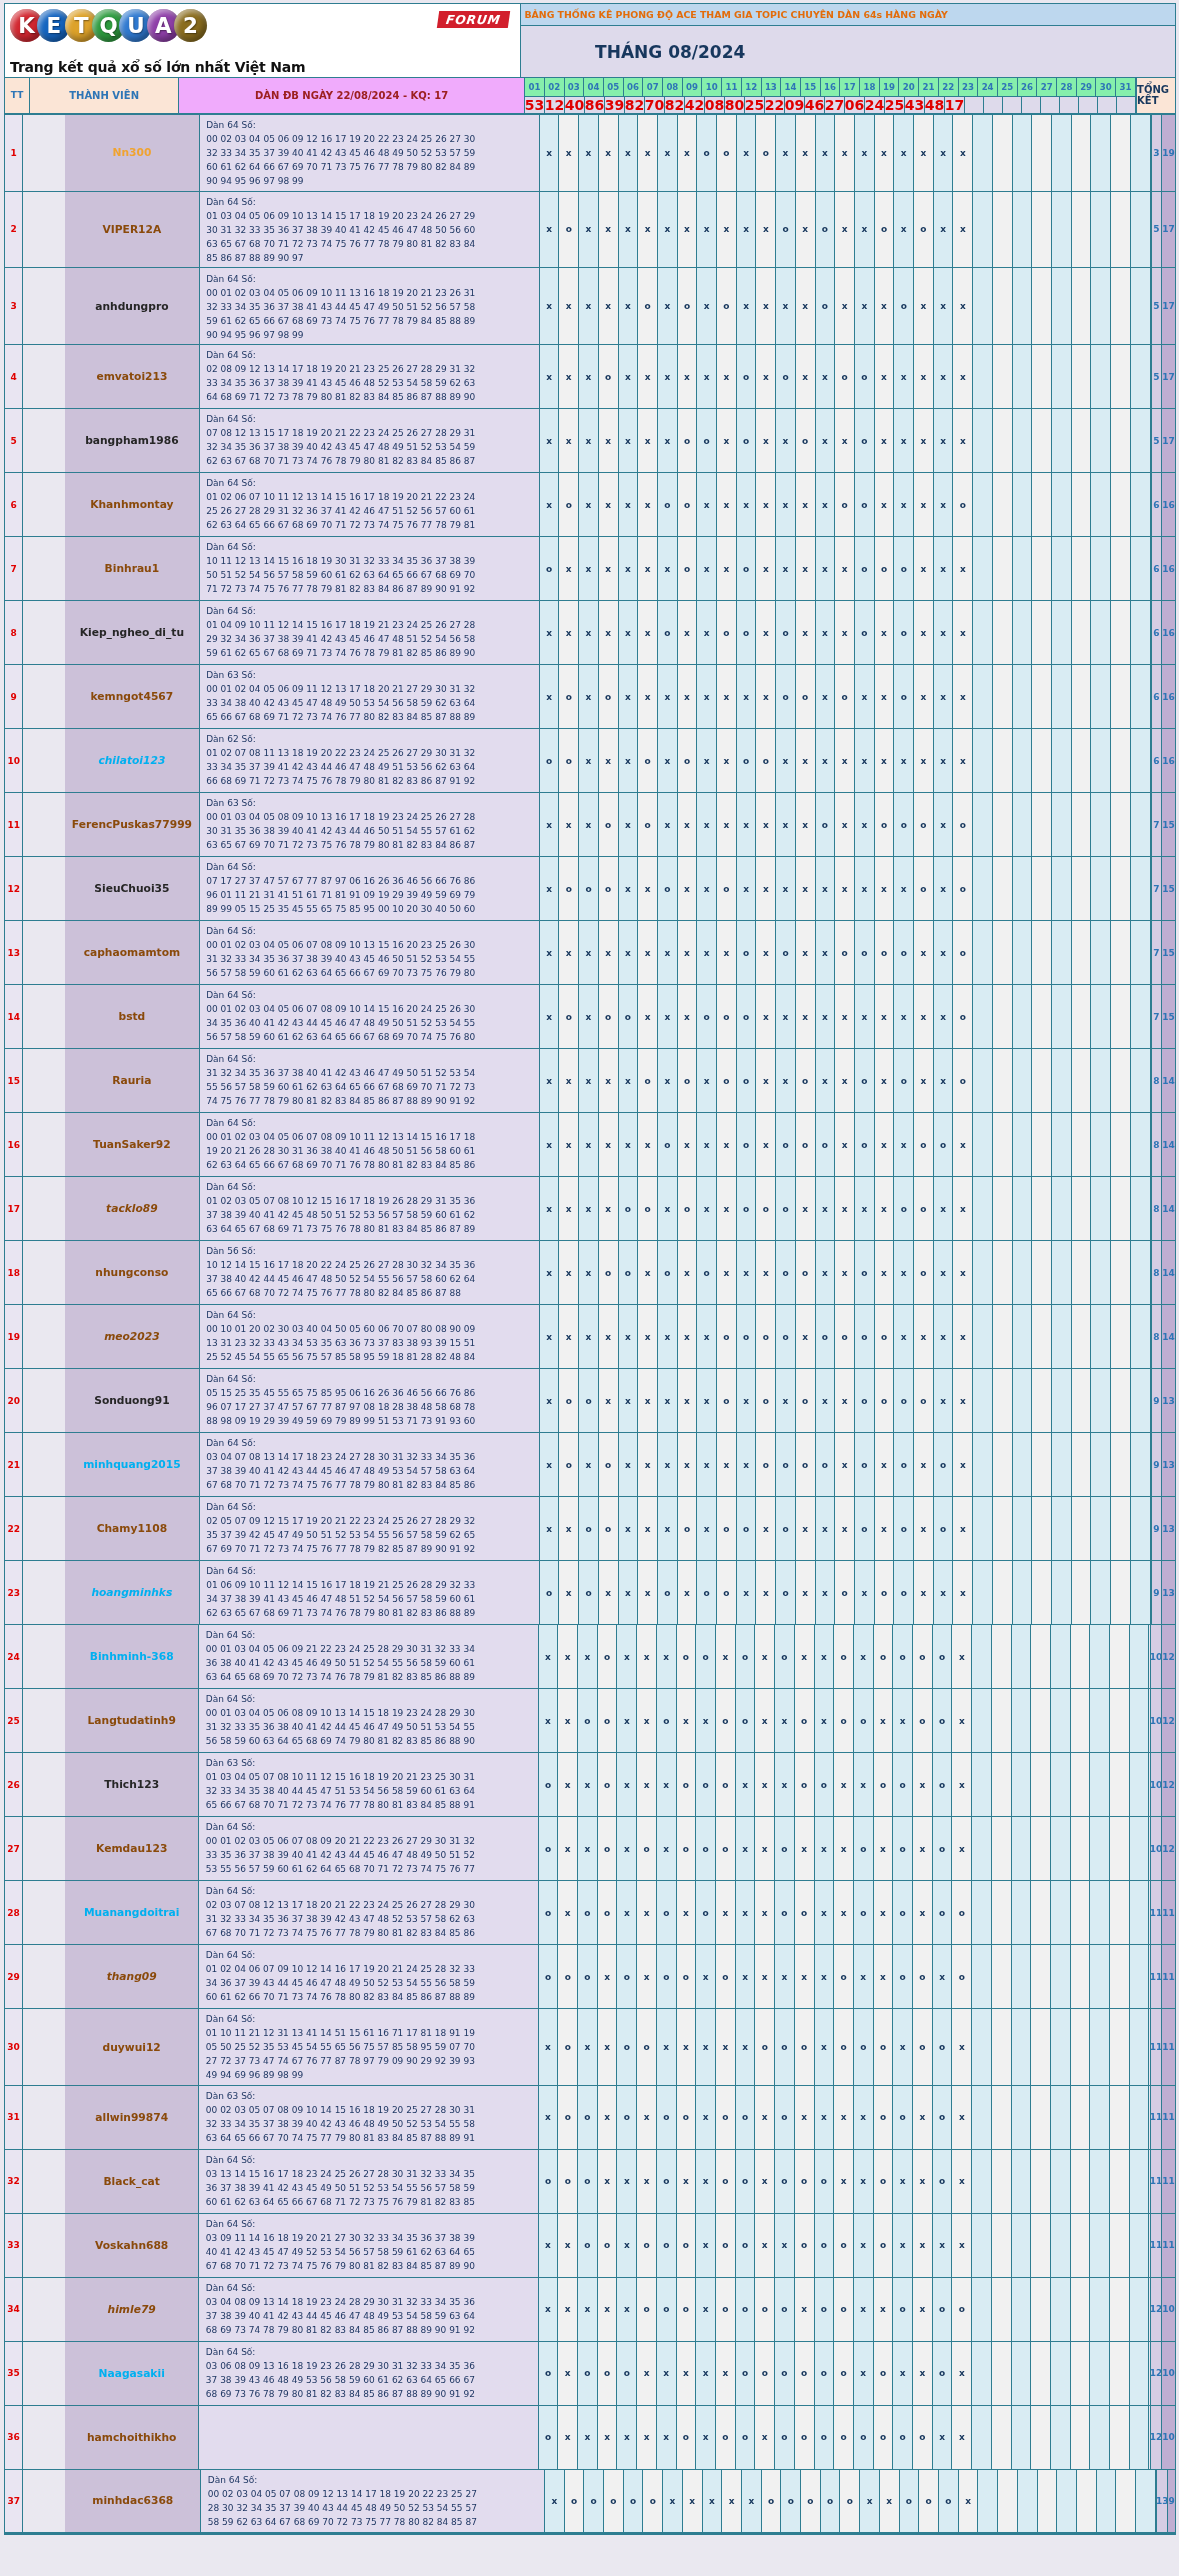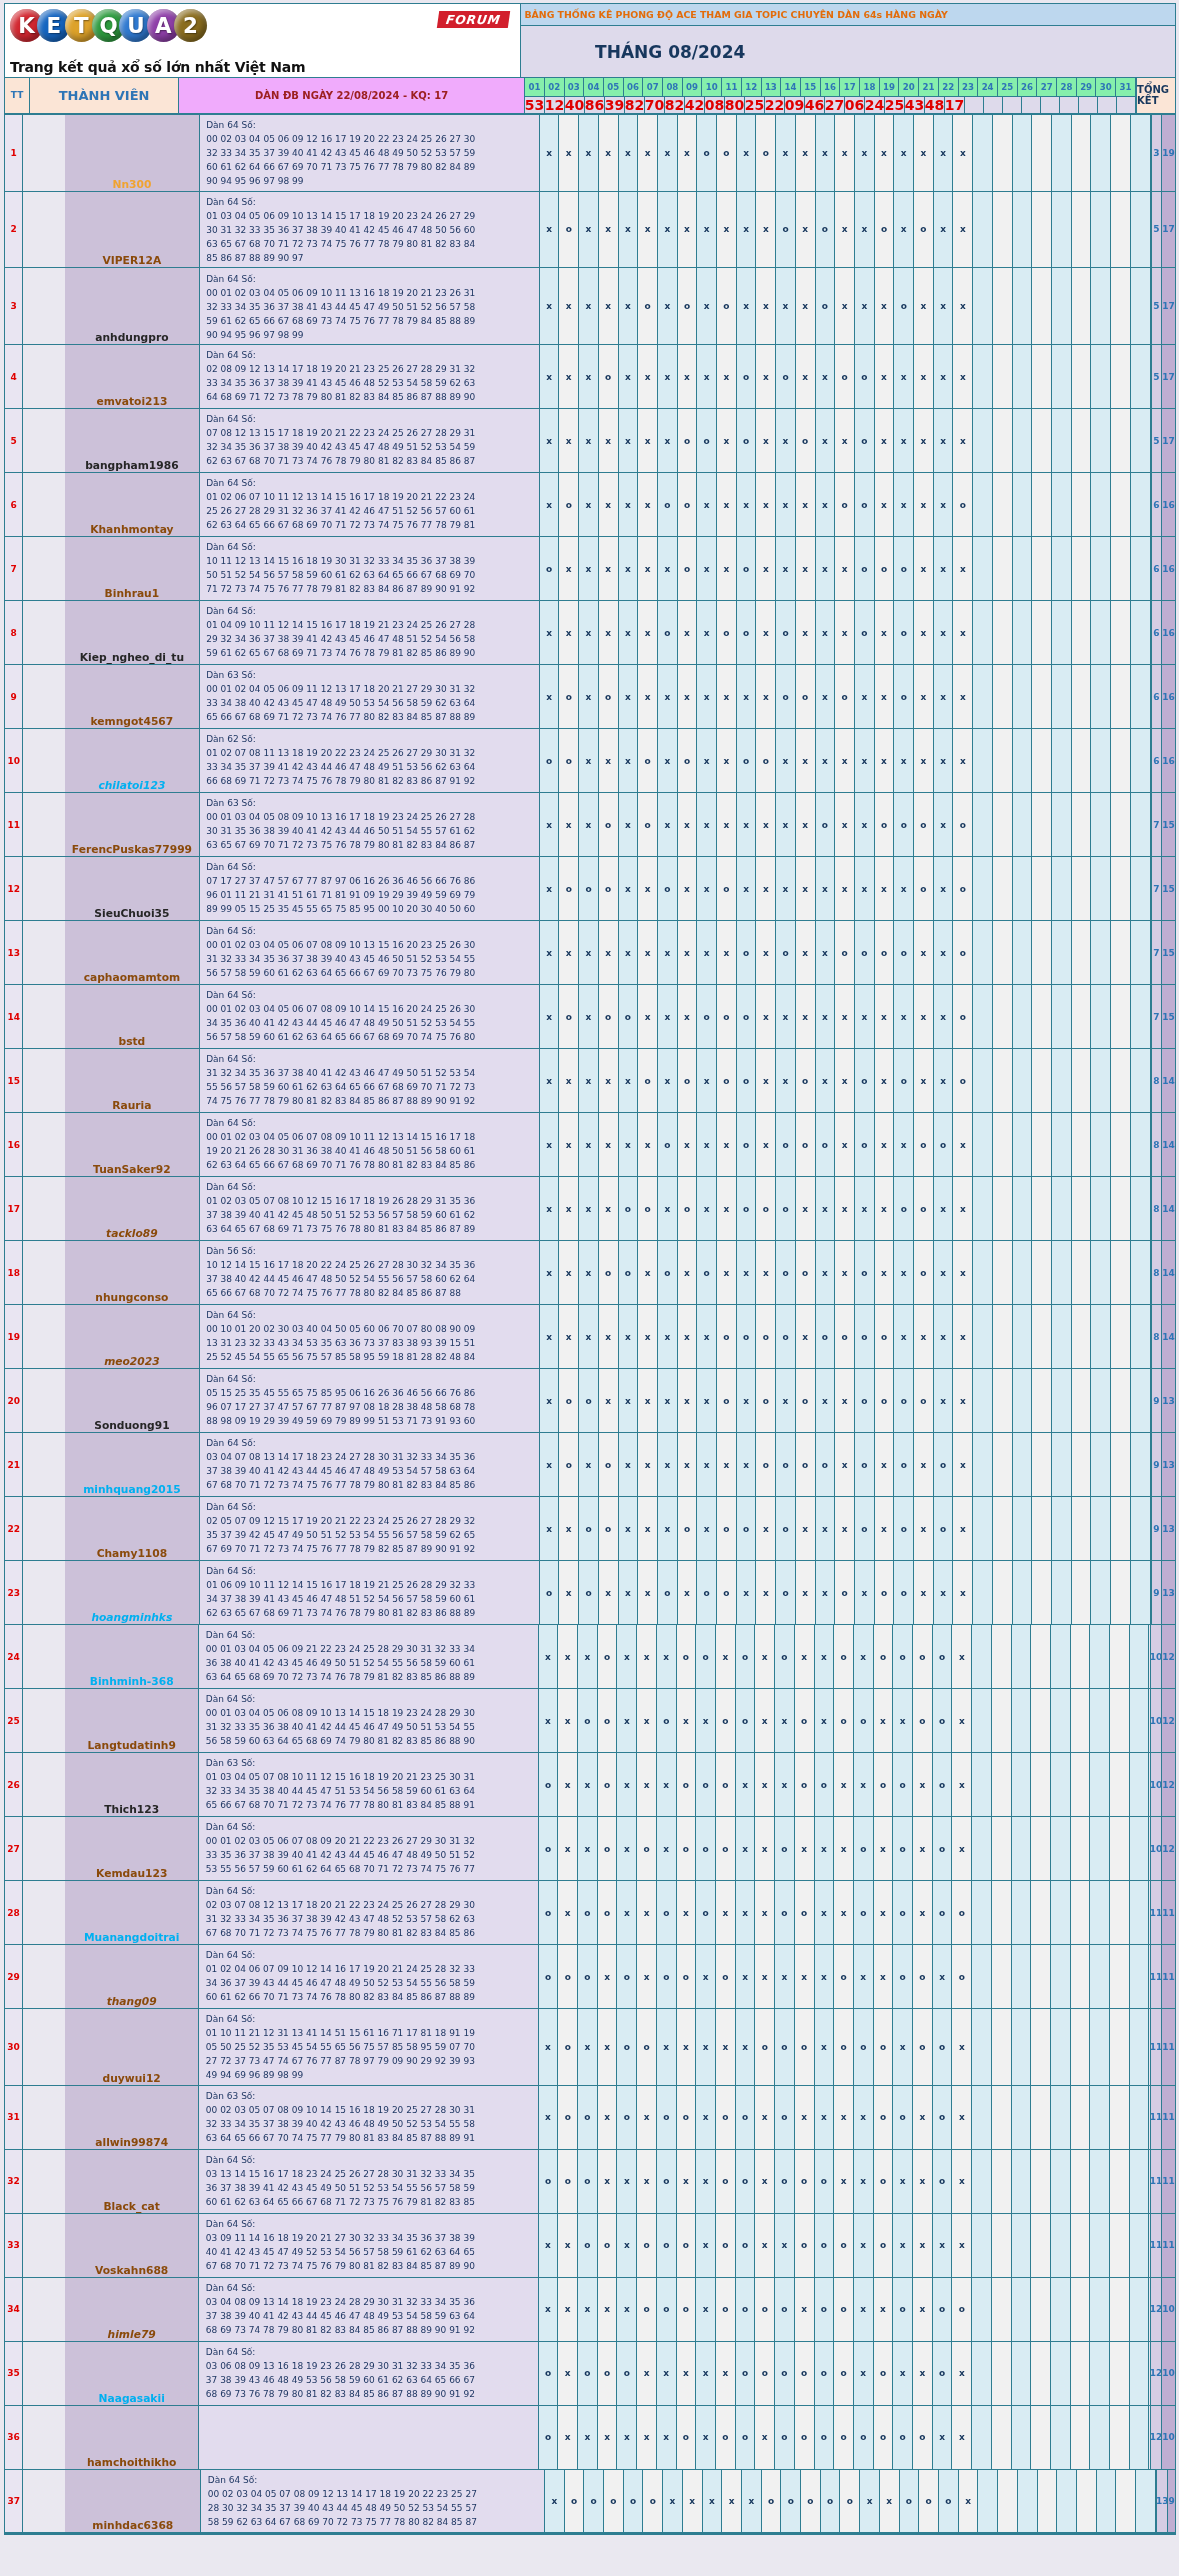--- a/index.html
+++ b/index.html
@@ -18,35 +18,35 @@
                  font-size:12.3px; padding:1.6px 8.2px; transform:skewX(-8deg); letter-spacing:0.8px; }
   .tagline { font-size:14px; font-weight:bold; color:#111; margin-top:17px; letter-spacing:-0.2px; }
   .top-right { flex:1; display:flex; flex-direction:column; }
   .banner { height:22px; background:#bdd7ee; border-bottom:1.6px solid #2e7d91; color:#e36c0a; font-weight:bold; font-size:9.4px;
             display:flex; align-items:center; padding-left:3.3px; }
   .month { flex:1; background:#dedaeb; color:#17375d; font-weight:bold; font-size:17px; display:flex; align-items:center; padding-left:74px; }
 
   
   .colhead { display:flex; border:1.6px solid #2e7d91; border-bottom:2.5px solid #2e7d91; height:38px; }
   .ch-tt { width:25px; background:#fbe5d6; color:#2e75b6; font-weight:bold; font-size:9px; display:flex; align-items:center; justify-content:center; border-right:1.6px solid #2e7d91; }
-  .ch-member { width:149px; background:#fbe5d6; color:#2e75b6; font-weight:bold; font-size:13px; display:flex; align-items:center; justify-content:center; border-right:1.6px solid #2e7d91; }
+  .ch-member { width:149px; background:#fbe5d6; color:#2e75b6; font-weight:bold; font-size:10px; display:flex; align-items:center; justify-content:center; border-right:1.6px solid #2e7d91; }
   .ch-dan { width:346px; background:#f0abfc; color:#9c2020; font-weight:bold; font-size:10px; display:flex; align-items:center; justify-content:center; border-right:1.6px solid #2e7d91; }
   .ch-days { width:611px; display:flex; flex-direction:column; }
   .dayrow { display:flex; height:20px; }
   .resrow { display:flex; flex:1; }
   .daycell { width:20px; background:#86efac; color:#2e75b6; font-weight:bold; font-size:8.6px; display:flex; align-items:center; justify-content:center; border-right:0.8px solid #2e7d91; border-bottom:0.8px solid #2e7d91; }
   .rescell { width:20px; background:#dedaeb; color:#e00000; font-weight:bold; font-size:14px; display:flex; align-items:center; justify-content:center; border-right:0.8px solid #2e7d91; }
   .ch-total { flex:1; background:#fbe5d6; color:#17375d; font-weight:bold; font-size:10px; display:flex; align-items:center; justify-content:center; border-left:0.8px solid #2e7d91; }
 
   
   .rows { border:1.6px solid #2e7d91; border-top:none; }
   .row { display:flex; border-bottom:1.6px solid #2e7d91; min-height:64px; }
   .row:last-child { border-bottom:2.5px solid #2e7d91; }
   .c-tt { width:20px; background:#e9e5f2; color:#e00000; font-weight:bold; font-size:9px; display:flex; align-items:center; justify-content:center; border-right:1.6px solid #2e7d91; }
-  .c-member { width:149px; background:#ccc1d9; display:flex; align-items:flex-end; justify-content:center; border-right:1.6px solid #2e7d91; text-align:center;margin-left:42px; }
+  .c-member { width:149px; background:#ccc1d9; display:flex; align-items:center; justify-content:center; border-right:1.6px solid #2e7d91; text-align:center;margin-left:42px; }
   .mname { font-weight:bold; font-size:10.7px; }
   .c-dan { width:376px; background:#e2dcee; border-right:1.6px solid #2e7d91; padding:3.3px 6.6px 2.5px 6.6px; color:#203864; font-size:9px; line-height:14px; }
   .dan-label { color:#203864; }
   .c-days { width:611px; display:flex; }
   .mcell { width:20px; display:flex; align-items:center; justify-content:center; border-right:0.8px solid #2e7d91;
            color:#17375d; font-weight:bold; font-size:9px; }
   .mcell.odd { background:#d9ecf3; }
   .mcell.even { background:#f1f1f1; }
   .c-tk1 { width:11.5px; background:#d6cde4; color:#2e75b6; font-weight:bold; font-size:9px; display:flex; align-items:center; justify-content:center; border-left:0.8px solid #2e7d91; }
   .c-tk2 { flex:1; background:#bfaed2; color:#2e75b6; font-weight:bold; font-size:9px; display:flex; align-items:center; justify-content:center; border-left:0.8px solid #2e7d91; }

